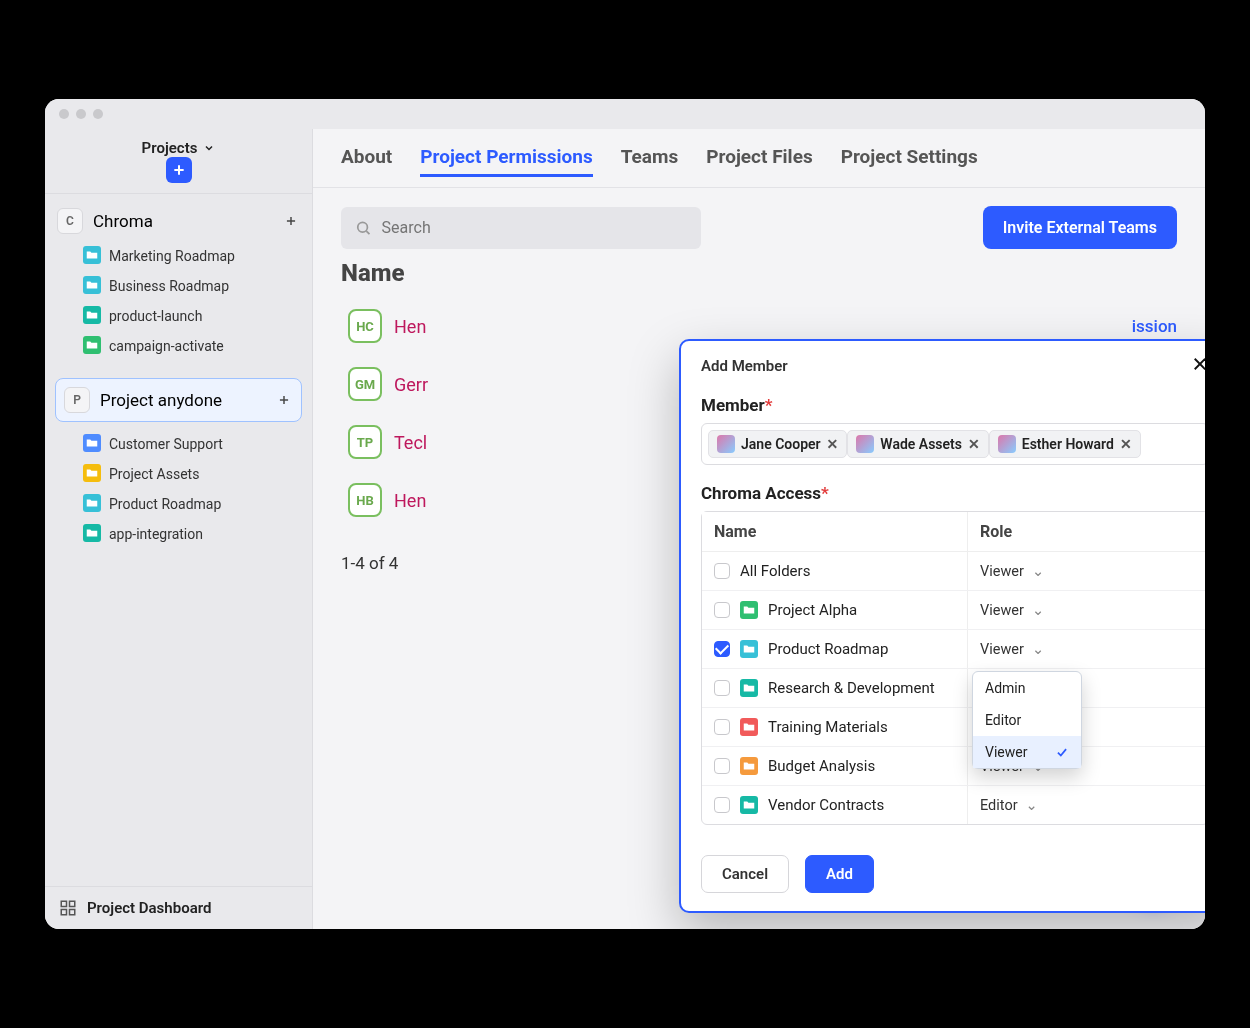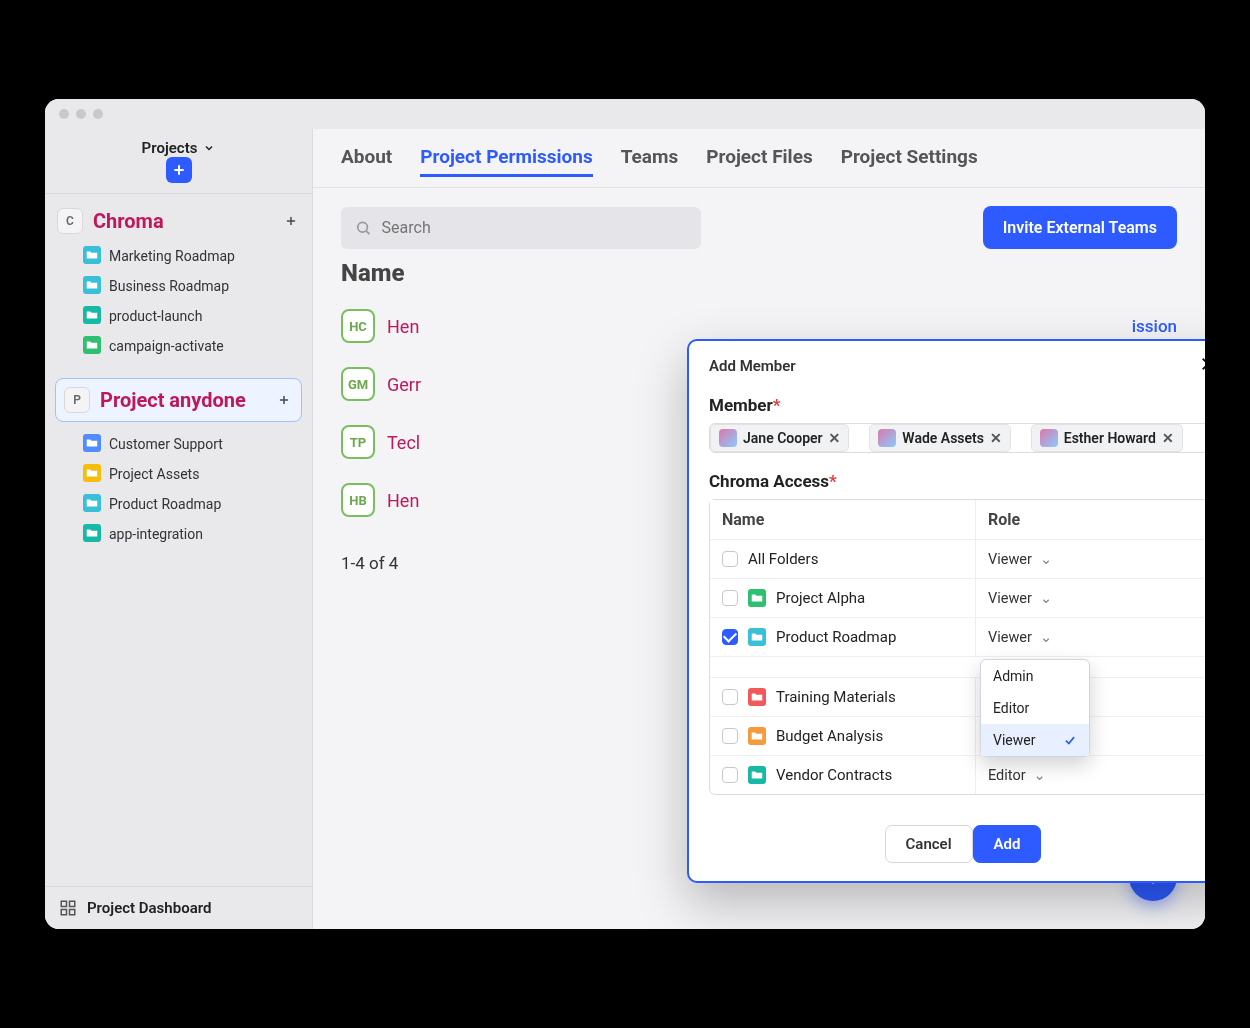--- a/index.html
+++ b/index.html
@@ -10,75 +10,75 @@
   .app { display:flex; height: calc(100% - 30px); }
   .sidebar { width:268px; background:#e9e9ec; border-right:1px solid #dcdce0; display:flex; flex-direction:column; }
   .sidebar-top { display:flex; align-items:center; justify-content:space-between; padding:10px 14px; border-bottom:1px solid #dcdce0;flex-direction:column;}
   .projects-switch { display:flex; align-items:center; gap:6px; font-size:15px; font-weight:600; color:#222; cursor:pointer;}
   .add-tile { width:26px; height:26px; background:#2d5bff; border-radius:6px; display:flex; align-items:center; justify-content:center; cursor:pointer; }
   .add-tile svg { stroke:#fff; }
   .tree { padding:8px 0; flex:1; overflow:auto;}
   .wsrow { display:flex; align-items:center; justify-content:space-between; padding:6px 12px; }
   .wsrow .ws-left { display:flex; align-items:center; gap:10px; }
   .ws-avatar { width:26px; height:26px; border-radius:6px; background:#f4f4f6; border:1px solid #d8d8dc; display:flex; align-items:center; justify-content:center; font-size:12px; font-weight:600; color:#666;}
-  .ws-name { font-size:20px; font-weight:700; color:#be185d;}
+  .ws-name { font-size:17px; font-weight:400; color:#000000;}
   .plus-small { width:18px; height:18px; display:flex; align-items:center; justify-content:center; cursor:pointer; color:#444;}
   .file-item { display:flex; align-items:flex-end; gap:8px; padding:6px 14px 6px 38px; font-size:14px; color:#333; cursor:pointer;}
   .ficon { width:18px; height:18px; border-radius:3px; display:flex; align-items:center; justify-content:center; flex-shrink:0;}
   .ficon svg { width:14px; height:14px; }
   .fi-cyan { background:#37c0d7;} .fi-teal { background:#16b9a5;} .fi-yellow { background:#f5bd0e;} .fi-blue { background:#4f8cff;} .fi-red { background:#f15a5a;} .fi-orange { background:#f59a3d;} .fi-green { background:#2fbf71;}
   .spacer { height:12px; }
   .selected-proj { margin:6px 10px; padding:4px 6px; border:1px solid #9fc2ff; background:#edf3ff; border-radius:8px;}
   .selected-proj .wsrow { padding:4px 2px;}
   .sidebar-footer { border-top:1px solid #dcdce0; padding:12px 14px; display:flex; align-items:center; gap:10px; font-size:15px; font-weight:600; color:#222; cursor:pointer;}
   .main { flex:1; background:#f4f4f6; position:relative; display:flex; flex-direction:column;}
   .tabs { display:flex; gap:28px; padding:16px 28px 10px; border-bottom:1px solid #e2e2e6; }
   .tab { font-size:19px; font-weight:700; color:#555; cursor:pointer; padding-bottom:6px;}
   .tab.active { color:#2d5bff; border-bottom:3px solid #2d5bff;}
   .toolbar { display:flex; align-items:center; justify-content:space-between; padding:18px 28px 4px;}
   .search { flex:0 0 360px; height:42px; background:#e5e5e9; border-radius:6px; display:flex; align-items:center; gap:10px; padding:0 14px; color:#999;}
   .search input { border:0; background:transparent; outline:none; font-size:16px; color:#555; width:100%;}
   .invite-btn { background:#2d5bff; color:#fff; border:0; border-radius:8px; padding:12px 20px; font-size:16px; font-weight:600; cursor:pointer;}
   .section-title { padding:6px 28px 6px; font-size:24px; font-weight:800; color:#444;}
   .members { padding:4px 16px;}
   .member-row { display:flex; align-items:center; padding:12px 12px;}
-  .mini-avatar { width:34px; height:34px; border-radius:8px; border:2px solid #7abf5f; color:#6aa94d; font-size:13px; font-weight:700; display:flex; align-items:center; justify-content:center; margin-right:12px; background:#fff;}
+  .mini-avatar { width:34px; height:34px; border-radius:8px; border:2px solid #7abf5f; color:#6aa94d; font-size:13px; font-weight:700; display:flex; align-items:center; justify-content:center; margin-right:12px; background:#fff;margin-left:7px;}
   .member-name { font-size:18px; color:#be185d; flex:1;}
   .edit-perm { color:#2d5bff; font-size:17px; font-weight:500; cursor:pointer;}
   .pager { padding:20px 28px; font-size:17px; color:#333;}
   .fab { position:absolute; right:28px; bottom:28px; width:48px; height:48px; border-radius:50%; background:#2d5bff; display:flex; align-items:center; justify-content:center; cursor:pointer; box-shadow:0 6px 16px rgba(45,91,255,0.4);}
   .fab svg { stroke:#fff;}
   
-  .modal { position:absolute; left:374px; top:210px; width:552px; background:#fff; border:2px solid #2d5bff; border-radius:10px; box-shadow:0 20px 50px rgba(0,0,0,0.25); overflow:visible;}
+  .modal { position:absolute; left:366px; top:210px; width:552px; background:#fff; border:2px solid #2d5bff; border-radius:10px; box-shadow:0 20px 50px rgba(0,0,0,0.25); overflow:visible;}
   .modal-header { display:flex; align-items:center; justify-content:space-between; padding:14px 20px; font-size:15px; font-weight:600; color:#333;}
   .modal-header .close { cursor:pointer;}
   .modal-body { padding:4px 20px 16px;}
   .field-label { font-size:17px; font-weight:700; color:#222; margin-bottom:8px;}
   .req { color:#e23b3b; }
-  .chips { border:1px solid #dcdce0; border-radius:6px; display:flex; gap:20px; flex-wrap:wrap; margin-bottom:18px;}
+  .chips { border:1px solid #dcdce0; border-radius:6px; padding:6px; display:flex; gap:0; flex-wrap:wrap; margin-bottom:18px;}
   .chip { display:flex; align-items:center; gap:6px; background:#f1f2f4; border:1px solid #e2e2e6; border-radius:5px; padding:4px 8px; font-size:14px; font-weight:600; color:#222;}
   .chip .av { width:18px; height:18px; border-radius:4px; background:linear-gradient(135deg,#d7a,#8cf); }
   .chip .x { cursor:pointer; color:#555; font-size:14px;}
   .folder-table { border:1px solid #dcdce0; border-radius:6px; overflow:visible; position:relative;}
   .ft-header, .ft-row { display:flex; }
   .ft-name { flex:1; padding:10px 12px; border-right:1px solid #eee;}
   .ft-role { width:240px; padding:10px 12px; position:relative;}
   .ft-header { background:#fff; border-bottom:1px solid #eee; font-size:16px; font-weight:700; color:#444;}
   .ft-row { border-bottom:1px solid #f0f0f2; font-size:15px; color:#222; align-items:center;}
   .ft-row:last-child { border-bottom:0;}
   .ft-name-inner { display:flex; align-items:center; gap:10px;}
   .cb { width:16px; height:16px; border:1.5px solid #c8c8cc; border-radius:4px; display:inline-flex; align-items:center; justify-content:center; cursor:pointer; background:#fff;}
   .cb.checked { background:#2d5bff; border-color:#2d5bff;}
   .cb.checked::after { content:""; width:6px; height:10px; border:solid #fff; border-width:0 2px 2px 0; transform:rotate(45deg) translate(-1px,-1px);}
   .role-sel { display:flex; align-items:center; gap:8px; font-size:14.5px; color:#333; cursor:pointer;}
   .role-sel .chev { color:#888;}
   .role-popup { position:absolute; top:40px; left:4px; width:110px; background:#fff; border:1px solid #cfd6e0; border-radius:6px; box-shadow:0 8px 20px rgba(0,0,0,0.18); z-index:10;}
   .role-popup .opt { padding:8px 12px; font-size:14px; color:#222; cursor:pointer; display:flex; justify-content:space-between; align-items:center;}
   .role-popup .opt.sel { background:#e8f0ff;}
-  .modal-footer { display:flex; justify-content:center; gap:0; padding:14px 20px 18px;}
+  .modal-footer { display:flex; justify-content:flex-start; gap:16px; padding:14px 20px 18px;}
   .btn { border-radius:7px; padding:9px 20px; font-size:15px; font-weight:600; cursor:pointer;}
   .btn-secondary { background:#fff; border:1px solid #d6d6da; color:#333;}
   .btn-primary { background:#2d5bff; border:1px solid #2d5bff; color:#fff;}
 </style>
 </head>
 <body>
 
 <div class="frame">
   <div class="titlebar">
     <div class="dot"></div>
@@ -361,20 +361,31 @@
                       <div class="opt sel">
                         <span>Viewer</span>
                         <svg width="14" height="14" viewBox="0 0 24 24" fill="none" stroke="#2d5bff" stroke-width="3">
                           <polyline points="5 13 10 18 19 7"></polyline>
                         </svg>
                       </div>
                     </div>
                   </div>
                 </div>
                 <div class="ft-row">
+                  <div class="ft-name">
+                    <div class="ft-name-inner">
+                      <span class="cb"></span>
+                      <span class="ficon fi-teal">
+                        <svg viewBox="0 0 24 24" fill="#fff">
+                          <path d="M3 6h6l2 2h10v10H3z"></path>
+                        </svg>
+                      </span>
+                      <span>Research &amp; Development</span>
+                    </div>
+                  </div>
                   <div class="ft-role"></div>
                 </div>
                 <div class="ft-row">
                   <div class="ft-name">
                     <div class="ft-name-inner">
                       <span class="cb"></span>
                       <span class="ficon fi-red">
                         <svg viewBox="0 0 24 24" fill="#fff">
                           <path d="M3 6h6l2 2h10v10H3z"></path>
                         </svg>

